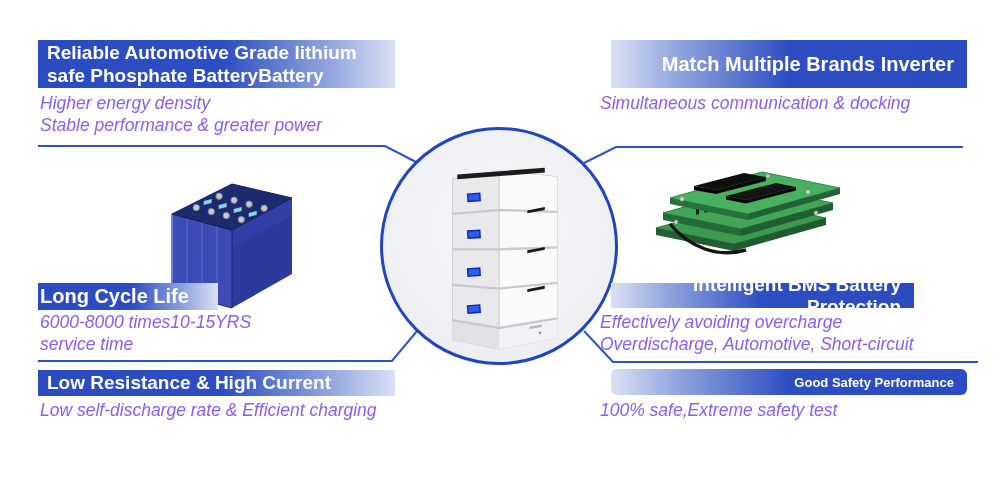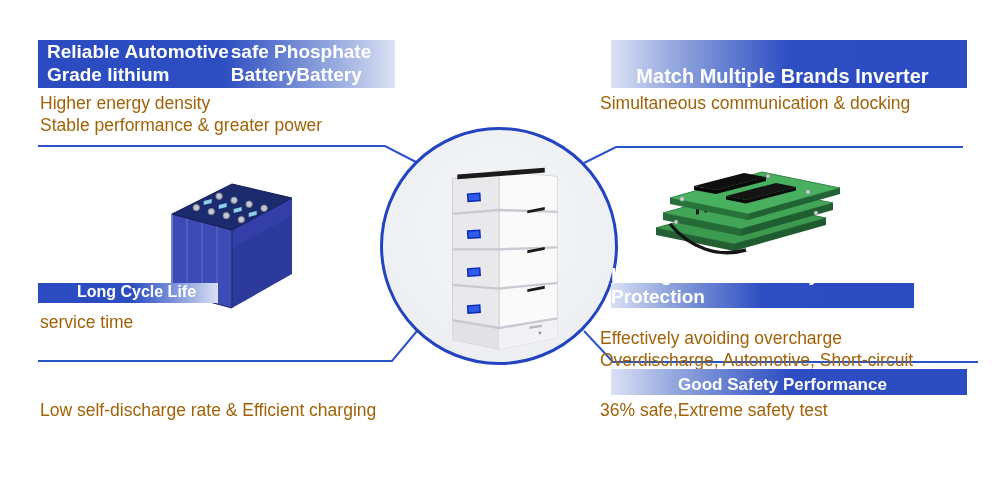--- a/index.html
+++ b/index.html
@@ -2,39 +2,39 @@
 <html><head>
 <meta charset="utf-8">
 <style>
   html,body{margin:0;padding:0;background:#fff;}
   .stage{
     position:relative;width:1000px;height:492px;background:#ffffff;
     font-family:"Liberation Sans",sans-serif;overflow:hidden;
   }
   .banner{
     position:absolute;color:#ffffff;font-weight:bold;box-sizing:border-box;
-    display:flex;flex-direction:row;justify-content:center;
+    display:flex;flex-direction:column;justify-content:center;
   }
   .grad-l{background:linear-gradient(90deg,#2b4cc0 0%,#2d4ec2 52%,#93a7de 82%,#dbe1f5 100%);}
   .grad-r{background:linear-gradient(90deg,#dbe1f5 0%,#93a7de 18%,#2d4ec2 50%,#2b4cc0 100%);}
   .banner .bl{display:block;}
-  .al-r{align-items:flex-end;text-align:left;}
-  .body-text{position:absolute;color:#a16207;font-size:17.5px;line-height:22px;}
+  .al-r{align-items:flex-end;text-align:right;}
+  .body-text{position:absolute;color:#8b5cf6;font-size:17.5px;line-height:22px;font-style:italic;}
   .body-text.al-right{}
   .tl-banner{left:38px;top:40px;width:357px;height:48px;font-size:19px;line-height:23px;padding-left:9px;}
   .tr-banner{left:611px;top:40px;width:356px;height:48px;font-size:20px;padding-right:13px;}
-  .ml-banner{left:38px;top:283px;width:180px;height:20px;font-size:16px;padding-left:17px;}
+  .ml-banner{left:38px;top:283px;width:180px;height:27px;font-size:20px;padding-left:2px;}
   .mr-banner{left:611px;top:283px;width:303px;height:25px;font-size:19px;padding-right:13px;}
   .bl-banner{left:38px;top:370px;width:357px;height:26px;font-size:19px;padding-left:9px;}
-  .br-banner{left:611px;top:369px;width:356px;height:26px;font-size:17px;padding-right:13px;}
+  .br-banner{left:611px;top:369px;width:356px;height:26px;font-size:13px;padding-right:13px;border-radius:6px;}
   .tl-text{left:40px;top:92px;}
   .ml-text{left:40px;top:311px;}
   .bl-text{left:40px;top:399px;}
   .tr-text{left:600px;top:92px;width:386px;}
-  .mr-text{left:600px;top:311px;width:372px;margin-top:16px;}
+  .mr-text{left:600px;top:311px;width:372px;}
   .br-text{left:600px;top:399px;width:390px;}
   .center-circle{
     position:absolute;left:380px;top:127px;width:238px;height:238px;
     border:3px solid #2244c0;border-radius:50%;box-sizing:border-box;
     background:radial-gradient(circle at 50% 42%,#f5f6f8 0%,#eef0f3 60%,#e9ebef 100%);
   }
   .lines-overlay{position:absolute;left:0;top:0;pointer-events:none;}
   .illus{position:absolute;}
 </style>
 </head>
@@ -94,23 +94,27 @@
         <circle cx="83.1" cy="36.2" r="3.2"></circle>
       <circle cx="75.3" cy="51.6" r="3.2"></circle>
         <circle cx="98.1" cy="40.2" r="3.2"></circle>
     </g>
   </svg>
 
   <div class="banner grad-l ml-banner">
     <span class="bl">Long Cycle Life</span>
   </div>
   <div class="body-text ml-text">
+    <div>6000-8000 times10-15YRS</div>
     <div>service time</div>
   </div>
 
+  <div class="banner grad-l bl-banner">
+    <span class="bl">Low Resistance &amp; High Current</span>
+  </div>
   <div class="body-text bl-text">
     <div>Low self-discharge rate &amp; Efficient charging</div>
   </div>
 
   <div class="center-circle">
     <svg class="illus" style="left:52px;top:32px;" width="136" height="196" viewBox="0 0 140 200">
       <polygon points="66,8 126,14 126,180 66,192" fill="#fafafb" stroke="#d8d9dd" stroke-width="1"></polygon>
       <polygon points="18,16 66,8 66,192 18,182" fill="#e9e8ea" stroke="#d2d2d6" stroke-width="1"></polygon>
 
       <polygon points="18,162 66,170 66,192 18,182" fill="#e2e1e4"></polygon>
@@ -204,16 +208,16 @@
   </div>
   <div class="body-text mr-text al-right">
     <div>Effectively avoiding overcharge</div>
     <div>Overdischarge, Automotive, Short-circuit</div>
   </div>
 
   <div class="banner grad-r br-banner al-r">
     <span class="bl">Good Safety Performance</span>
   </div>
   <div class="body-text br-text al-right">
-    <div>36% safe,Extreme safety test</div>
+    <div>100% safe,Extreme safety test</div>
   </div>
 
 </div>
 
 </body></html>

